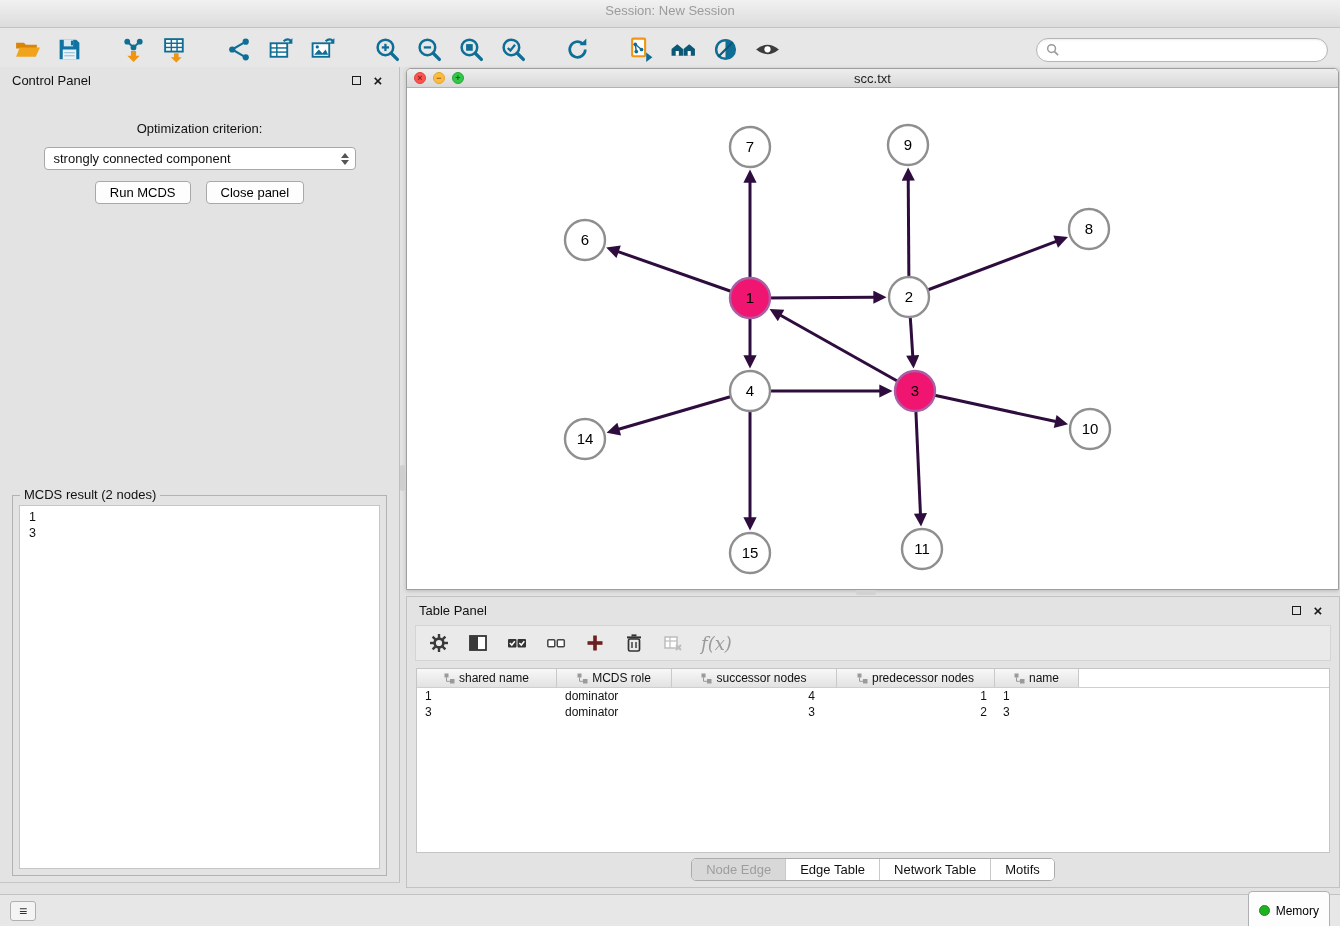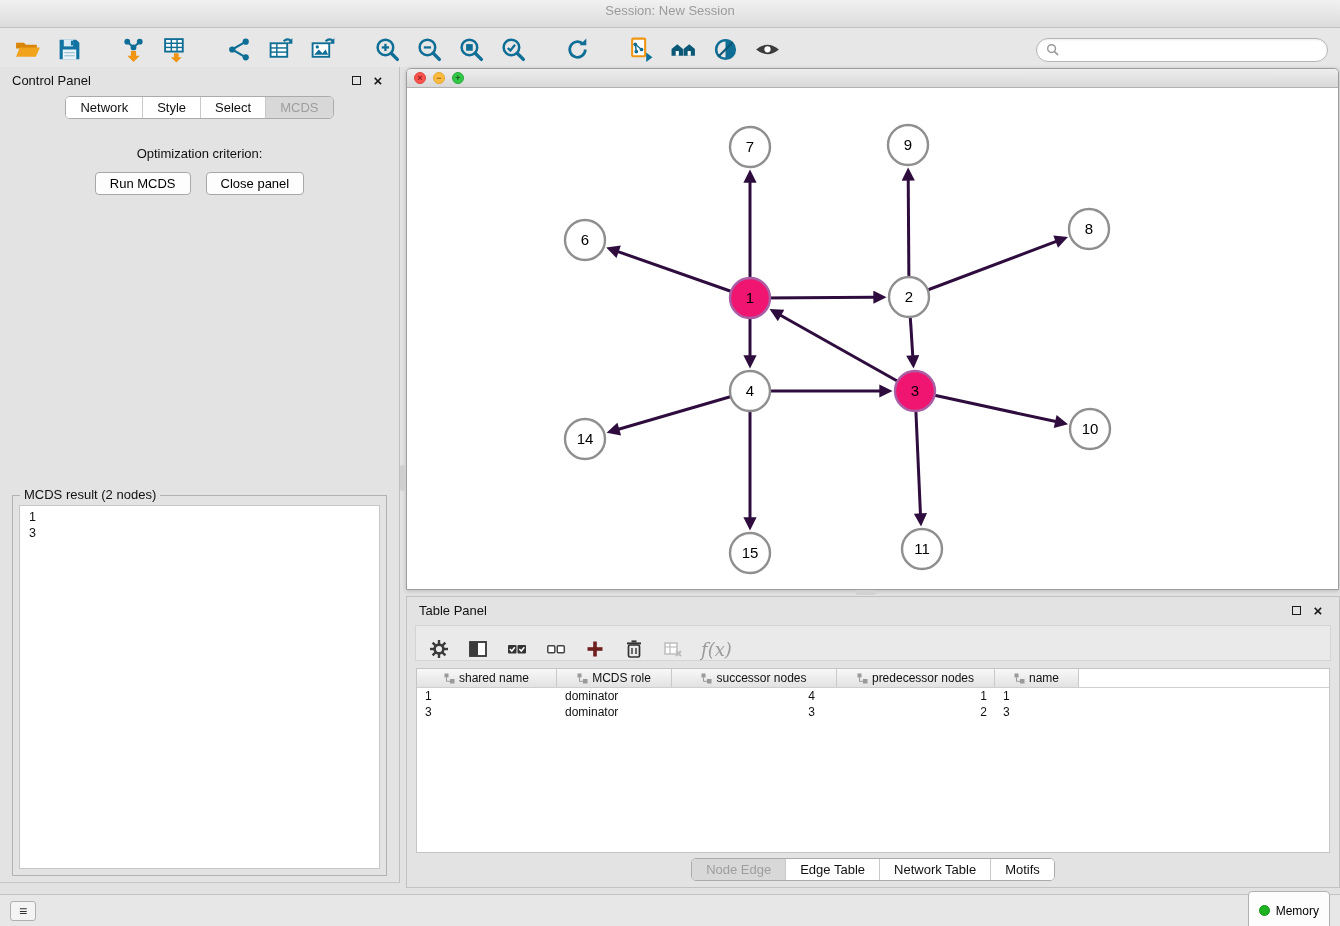--- a/index.html
+++ b/index.html
@@ -135,21 +135,21 @@
   .tpanel {
     position: absolute; left: 406px; top: 529px;
     width: 934px; height: 292px;
     background: #e3e3e3;
     border: 1px solid #c2c2c2;
   }
   .ttools {
     margin: 1px 8px 0 8px; height: 36px;
     border: 1px solid #d4d4d4;
     background: #eaeaea;
-    display: flex; align-items: flex-end;
+    display: flex; align-items: center;
     gap: 17px; padding: 0 12px;
   }
   .ticon { width: 22px; height: 22px; display: flex; align-items: center; justify-content: center; cursor: default; }
   .ticon svg { width: 20px; height: 20px; }
   .fx { font-family: "DejaVu Serif", "Liberation Serif", serif; font-style: italic; font-size: 18px; color: #9a9a9a; cursor: default; }
   .tablebox {
     position: absolute; left: 9px; right: 9px; top: 71px; bottom: 34px;
     background: #fff; border: 1px solid #c5c5c5; overflow: hidden;
   }
   .thead { display: flex; height: 19px; border-bottom: 1px solid #cfcfcf; }
@@ -339,29 +339,28 @@
     <div class="phead">
       <span>Control Panel</span>
       <span class="spacer"></span>
       <span class="wbtn">
           <i class="sq"></i>
         </span>
       <span class="wbtn">
           <b>×</b>
         </span>
     </div>
-    <div class="tabs-row">
-      <div class="segbar">
-          <div class="seg-tab">Network</div>
-          <div class="seg-tab">Style</div>
-          <div class="seg-tab">Select</div>
-          <div class="seg-tab seg-active">MCDS</div>
-        </div>
-    </div>
     <div class="opt-label">Optimization criterion:</div>
+    <div class="combo">
+      <span>strongly connected component</span>
+      <span class="stepper">
+          <i class="up"></i>
+          <i class="dn"></i>
+        </span>
+    </div>
     <div class="btn-row">
       <button class="pbtn">Run MCDS</button>
       <button class="pbtn">Close panel</button>
     </div>
     <div class="groupbox">
       <span class="legend">MCDS result (2 nodes)</span>
       <div class="inner">
           <div>1</div>
           <div>3</div>
         </div>
@@ -372,20 +371,21 @@
     <div class="wtitle">
       <span class="tl red">
           <span>×</span>
         </span>
       <span class="tl yellow">
           <span>−</span>
         </span>
       <span class="tl green">
           <span>+</span>
         </span>
+      <span class="title-text">scc.txt</span>
     </div>
     <div class="graph-area">
       <svg width="931" height="501">
           <defs>
             <marker id="arrow" viewBox="0 0 10 10" refX="0.5" refY="5" markerWidth="5" markerHeight="4.4" orient="auto">
               <path d="M0 0 L10 5 L0 10 z" fill="#2e0d3e"></path>
             </marker>
           </defs>
           <line x1="343" y1="210" x2="343" y2="94" stroke="#2e0d3e" stroke-width="3" marker-end="url(#arrow)"></line>
           <line x1="343" y1="210" x2="211.01941303521065" y2="163.60682397601343" stroke="#2e0d3e" stroke-width="3" marker-end="url(#arrow)"></line>

